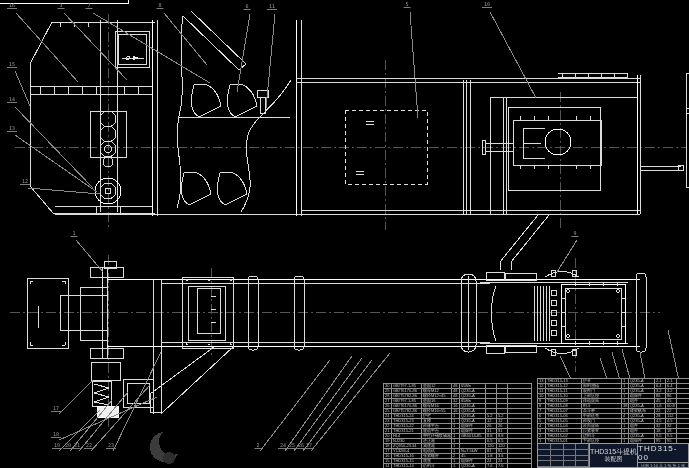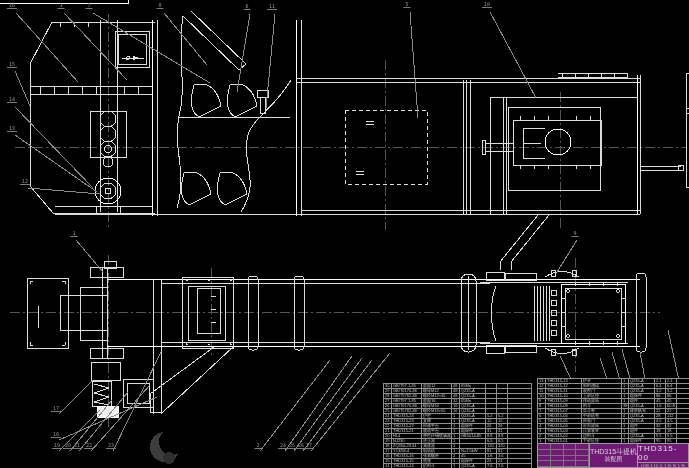--- a/index.html
+++ b/index.html
@@ -17,21 +17,21 @@
            font-family:"DejaVu Sans Mono",monospace;}
   table.bom{position:absolute;border-collapse:collapse;table-layout:fixed;background:#000;}
   table.bom td{border:1px solid #8f8f8f;font-size:4px;line-height:4px;color:#c4c4c4;
       padding:0 1px;overflow:hidden;white-space:nowrap;height:3px;}
   #bom-left{left:383px;top:383px;width:148px;}
   #bom-left td{height:3.6px;}
   #bom-right{left:537px;top:378px;width:152px;}
   #bom-right td{height:3.2px;}
   #bom-right tr.hdr td{height:5px;text-align:center;color:#cfcfcf;}
   #title-block{position:absolute;left:537px;top:443px;width:152px;height:25px;
-      border:1px solid #9a9a9a;box-sizing:border-box;display:flex;background:#701a75;}
+      border:1px solid #9a9a9a;box-sizing:border-box;display:flex;background:#0f172a;}
   #sign-grid{width:52px;height:100%;display:grid;grid-template-columns:repeat(4,1fr);
       grid-template-rows:repeat(4,1fr);border-right:1px solid #9a9a9a;box-sizing:border-box;}
   #sign-grid div{border-right:1px solid #777;border-bottom:1px solid #777;box-sizing:border-box;}
   #title-cell{width:48px;border-right:1px solid #9a9a9a;box-sizing:border-box;
       display:flex;flex-direction:column;align-items:center;justify-content:center;}
   #title-cell .t1{font-size:7px;line-height:8px;color:#d8d8d8;white-space:nowrap;}
   #title-cell .t2{font-size:6px;line-height:7px;color:#cdcdcd;white-space:nowrap;}
   #num-cell{flex:1;display:flex;flex-direction:column;}
   #num-cell .n1{flex:1;display:flex;align-items:center;justify-content:center;
       font-size:8px;letter-spacing:1px;color:#e0e0e0;border-bottom:1px solid #9a9a9a;}

